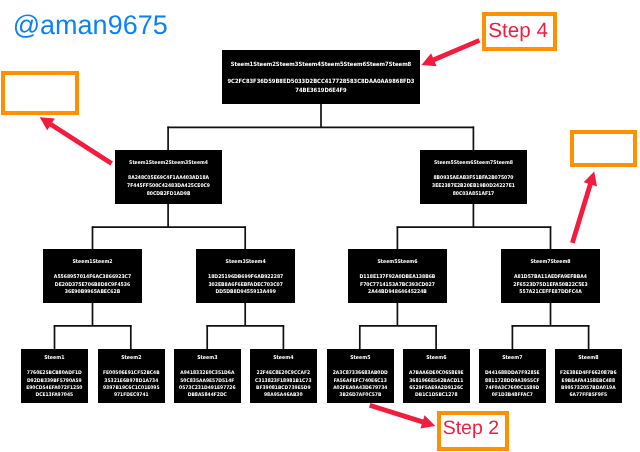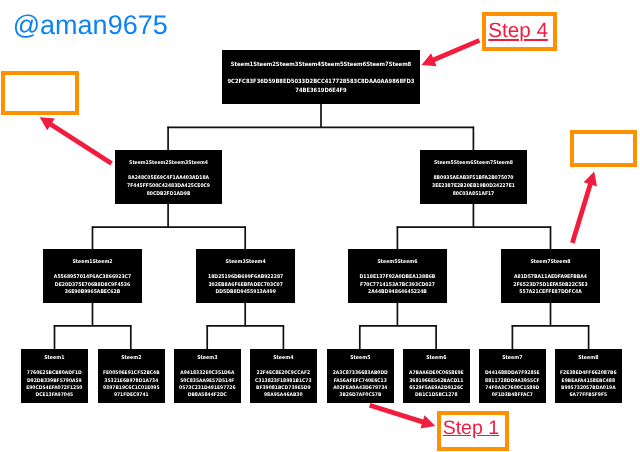--- a/index.html
+++ b/index.html
@@ -19,21 +19,21 @@
   .node.root .hl{font-size:5.77px;}
   .node.lvl2 .ttl{font-size:5.12px;}
   .node.lvl2 .hl{font-size:5.02px;}
   .node.lvl3 .ttl{font-size:5.2px;}
   .node.lvl3 .hl{font-size:5.09px;}
   .node.leaf .ttl{font-size:5.26px;}
   .node.leaf .hl{font-size:4.96px;}
   .stepbox{position:absolute;box-sizing:border-box;background:#fff;}
   .stepbox i{position:absolute;inset:0;border:4px solid #FF9100;box-sizing:border-box;display:block;}
   .steplbl{position:absolute;color:#F21C3E;font-family:"Liberation Sans",sans-serif;
-           line-height:1;white-space:nowrap;text-decoration:underline;}
+           line-height:1;white-space:nowrap;}
 </style>
 </head>
 <body>
 
 <div id="stage">
 
 <div class="username">@aman9675</div>
 
 <svg class="lines" viewBox="0 0 640 452">
   <g stroke="#111111" stroke-width="1.7" fill="none">
@@ -184,14 +184,14 @@
 </div>
 <div class="steplbl" style="left:488.3px;top:21.1px;font-size:20.6px;">Step 4</div>
 
 <div class="stepbox" style="left:570px;top:130.3px;width:67.3px;height:37.2px;">
   <i></i>
 </div>
 
 <div class="stepbox" style="left:436.9px;top:411.3px;width:72.6px;height:39.8px;">
   <i></i>
 </div>
-<div class="steplbl" style="left:442.7px;top:418.6px;font-size:19.5px;">Step 1</div>
+<div class="steplbl" style="left:442.7px;top:418.6px;font-size:19.5px;">Step 2</div>
 </div>
 
 </body></html>

